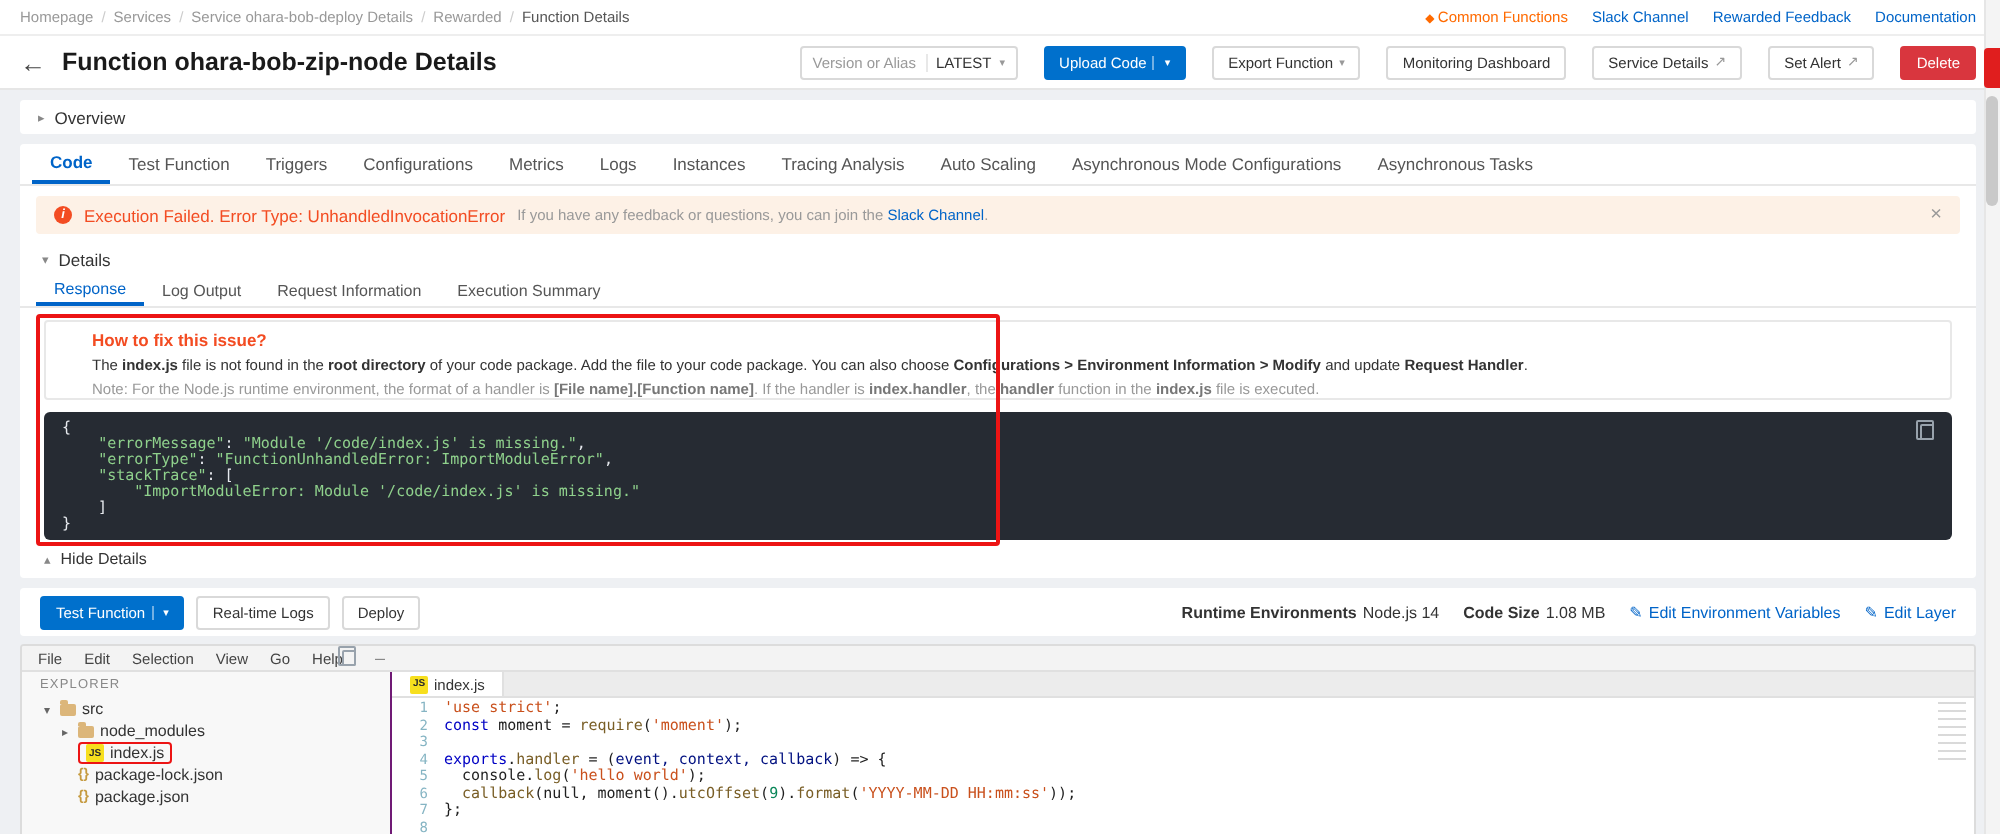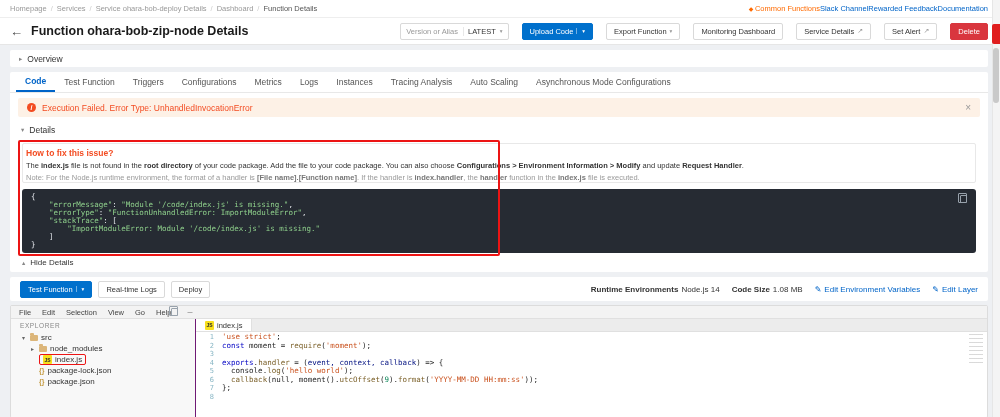--- a/index.html
+++ b/index.html
@@ -4,21 +4,21 @@
 <style>
   *{box-sizing:border-box;margin:0;padding:0}
   html,body{background:#eef0f3}
   .page{width:1000px;height:417px;position:relative;background:#eef0f3;font-family:"Liberation Sans",sans-serif;font-size:9px;color:#333;overflow:hidden}
   
   .topbar{height:18px;background:#fff;display:flex;justify-content:space-between;align-items:center;padding:0 12px 0 10px;border-bottom:1px solid #eee;font-size:7.5px}
   .breadcrumb{display:flex;align-items:center}
   .bc-item{color:#999;cursor:pointer}
   .bc-last{color:#555;cursor:default}
   .bc-sep{margin:0 4px;color:#ccc}
-  .top-links{display:flex;align-items:center;gap:0}
+  .top-links{display:flex;align-items:center;gap:12px}
   .top-link{cursor:pointer}
   .top-link.orange{color:#ff6a00}
   .top-link.orange::before{content:"◆ ";font-size:6px}
   .top-link.blue{color:#0064c8}
   
   .titlebar{height:27px;background:#fff;display:flex;align-items:center;padding:0 12px 0 10px;gap:8px;border-bottom:1px solid #e6e6e6}
   .back{font-size:13px;color:#444;cursor:pointer;line-height:1}
   .title{font-size:12.5px;font-weight:bold;color:#1a1a1a}
   .title-actions{margin-left:auto;display:flex;align-items:center;gap:13px}
   .select{display:flex;align-items:center;border:1px solid #d9d9d9;border-radius:2px;height:17px;padding:0 5px;background:#fff;font-size:7.5px;gap:4px;cursor:pointer}
@@ -42,21 +42,21 @@
   .info-ic{width:9px;height:9px;border-radius:50%;background:#f34c22;color:#fff;font-size:6.5px;display:flex;align-items:center;justify-content:center;font-style:italic;font-weight:bold;flex:0 0 auto}
   .banner-title{color:#f34c22;font-size:8.5px;font-weight:normal}
   .banner-msg{color:#999;font-size:7.5px}
   .link{color:#0064c8;cursor:pointer;text-decoration:none}
   .banner-close{margin-left:auto;color:#999;font-size:10px;cursor:pointer;line-height:1}
   .details-head{display:flex;align-items:center;gap:5px;padding:3px 11px 2px;font-size:8.5px;color:#333;cursor:pointer}
   .subtabs{display:flex;padding:0 8px;border-bottom:1px solid #e8e8e8;height:17px}
   .subtab{padding:0 9px;font-size:8px;color:#555;display:flex;align-items:center;cursor:pointer}
   .subtab.active{color:#0064c8;border-bottom:2px solid #0064c8}
   .details-body{position:relative;padding:6px 12px 0}
-  .fix-box{border:1px solid #e8e8e8;border-radius:2px;padding:4px 3px;height:40px;overflow:hidden}
+  .fix-box{border:1px solid #e8e8e8;border-radius:2px;padding:4px 23px;height:40px;overflow:hidden}
   .fix-title{color:#f34c22;font-weight:bold;font-size:8.5px;margin-bottom:3px}
   .fix-line{font-size:7.5px;color:#333;margin-bottom:3px;white-space:nowrap;overflow:hidden}
   .seg-b{font-weight:bold}
   .fix-note{font-size:7.5px;color:#999;white-space:nowrap;overflow:hidden}
   .fix-note .seg-b{color:#777}
   .dark-block{position:relative;margin-top:6px;background:#262b33;border-radius:3px;padding:4px 9px;height:64px;overflow:hidden}
   .ej{font-family:"DejaVu Sans Mono",monospace;font-size:7.5px;line-height:8px;white-space:pre}
   .ej-str{color:#8fd18c}
   .ej-pln{color:#e6e9ee}
   .copy-icon{width:7px;height:8px;border:1px solid #98a2ac;border-radius:1px;display:inline-block;position:relative;cursor:pointer}
@@ -114,21 +114,21 @@
 <div class="page">
 
   <div class="topbar">
     <nav class="breadcrumb" id="breadcrumb">
         <span class="bc-item">Homepage</span>
         <span class="bc-sep">/</span>
         <span class="bc-item">Services</span>
         <span class="bc-sep">/</span>
         <span class="bc-item">Service ohara-bob-deploy Details</span>
         <span class="bc-sep">/</span>
-        <span class="bc-item">Dashboard</span>
+        <span class="bc-item">Rewarded</span>
         <span class="bc-sep">/</span>
         <span class="bc-item bc-last">Function Details</span>
       </nav>
     <div class="top-links" id="top-links">
         <span class="top-link orange">Common Functions</span>
         <span class="top-link blue">Slack Channel</span>
         <span class="top-link blue">Rewarded Feedback</span>
         <span class="top-link blue">Documentation</span>
       </div>
   </div>
@@ -179,32 +179,40 @@
           <span class="tab active">Code</span>
           <span class="tab">Test Function</span>
           <span class="tab">Triggers</span>
           <span class="tab">Configurations</span>
           <span class="tab">Metrics</span>
           <span class="tab">Logs</span>
           <span class="tab">Instances</span>
           <span class="tab">Tracing Analysis</span>
           <span class="tab">Auto Scaling</span>
           <span class="tab">Asynchronous Mode Configurations</span>
+          <span class="tab">Asynchronous Tasks</span>
         </div>
 
       <div class="banner">
         <span class="info-ic">i</span>
         <span class="banner-title">Execution Failed. Error Type: UnhandledInvocationError</span>
+        <span class="banner-msg"><span>If you have any feedback or questions, you can join the </span><a class="link">Slack Channel</a><span>.</span></span>
         <span class="banner-close">×</span>
       </div>
 
       <div class="details-head">
         <span class="tri">▾</span>
         <span>Details</span>
       </div>
+      <div class="subtabs" id="subtabs">
+          <span class="subtab active">Response</span>
+          <span class="subtab">Log Output</span>
+          <span class="subtab">Request Information</span>
+          <span class="subtab">Execution Summary</span>
+        </div>
 
       <div class="details-body">
         <div class="fix-box">
           <div class="fix-title">How to fix this issue?</div>
           <div class="fix-line" id="fix-line1"><span>The </span><span class="seg-b">index.js</span><span> file is not found in the </span><span class="seg-b">root directory</span><span> of your code package. Add the file to your code package. You can also choose </span><span class="seg-b">Configurations &gt; Environment Information &gt; Modify</span><span> and update </span><span class="seg-b">Request Handler</span><span>.</span></div>
           <div class="fix-note" id="fix-note"><span>Note: For the Node.js runtime environment, the format of a handler is </span><span class="seg-b">[File name].[Function name]</span><span>. If the handler is </span><span class="seg-b">index.handler</span><span>, the </span><span class="seg-b">handler</span><span> function in the </span><span class="seg-b">index.js</span><span> file is executed.</span></div>
         </div>
         <div class="dark-block">
           <div class="ej" id="error-json"><div><span class="ej-pln">{</span></div><div><span class="ej-pln">    </span><span class="ej-str">"errorMessage"</span><span class="ej-pln">: </span><span class="ej-str">"Module '/code/index.js' is missing."</span><span class="ej-pln">,</span></div><div><span class="ej-pln">    </span><span class="ej-str">"errorType"</span><span class="ej-pln">: </span><span class="ej-str">"FunctionUnhandledError: ImportModuleError"</span><span class="ej-pln">,</span></div><div><span class="ej-pln">    </span><span class="ej-str">"stackTrace"</span><span class="ej-pln">: [</span></div><div><span class="ej-pln">        </span><span class="ej-str">"ImportModuleError: Module '/code/index.js' is missing."</span></div><div><span class="ej-pln">    ]</span></div><div><span class="ej-pln">}</span></div></div>
           <span class="copy-icon copy-abs"></span>

